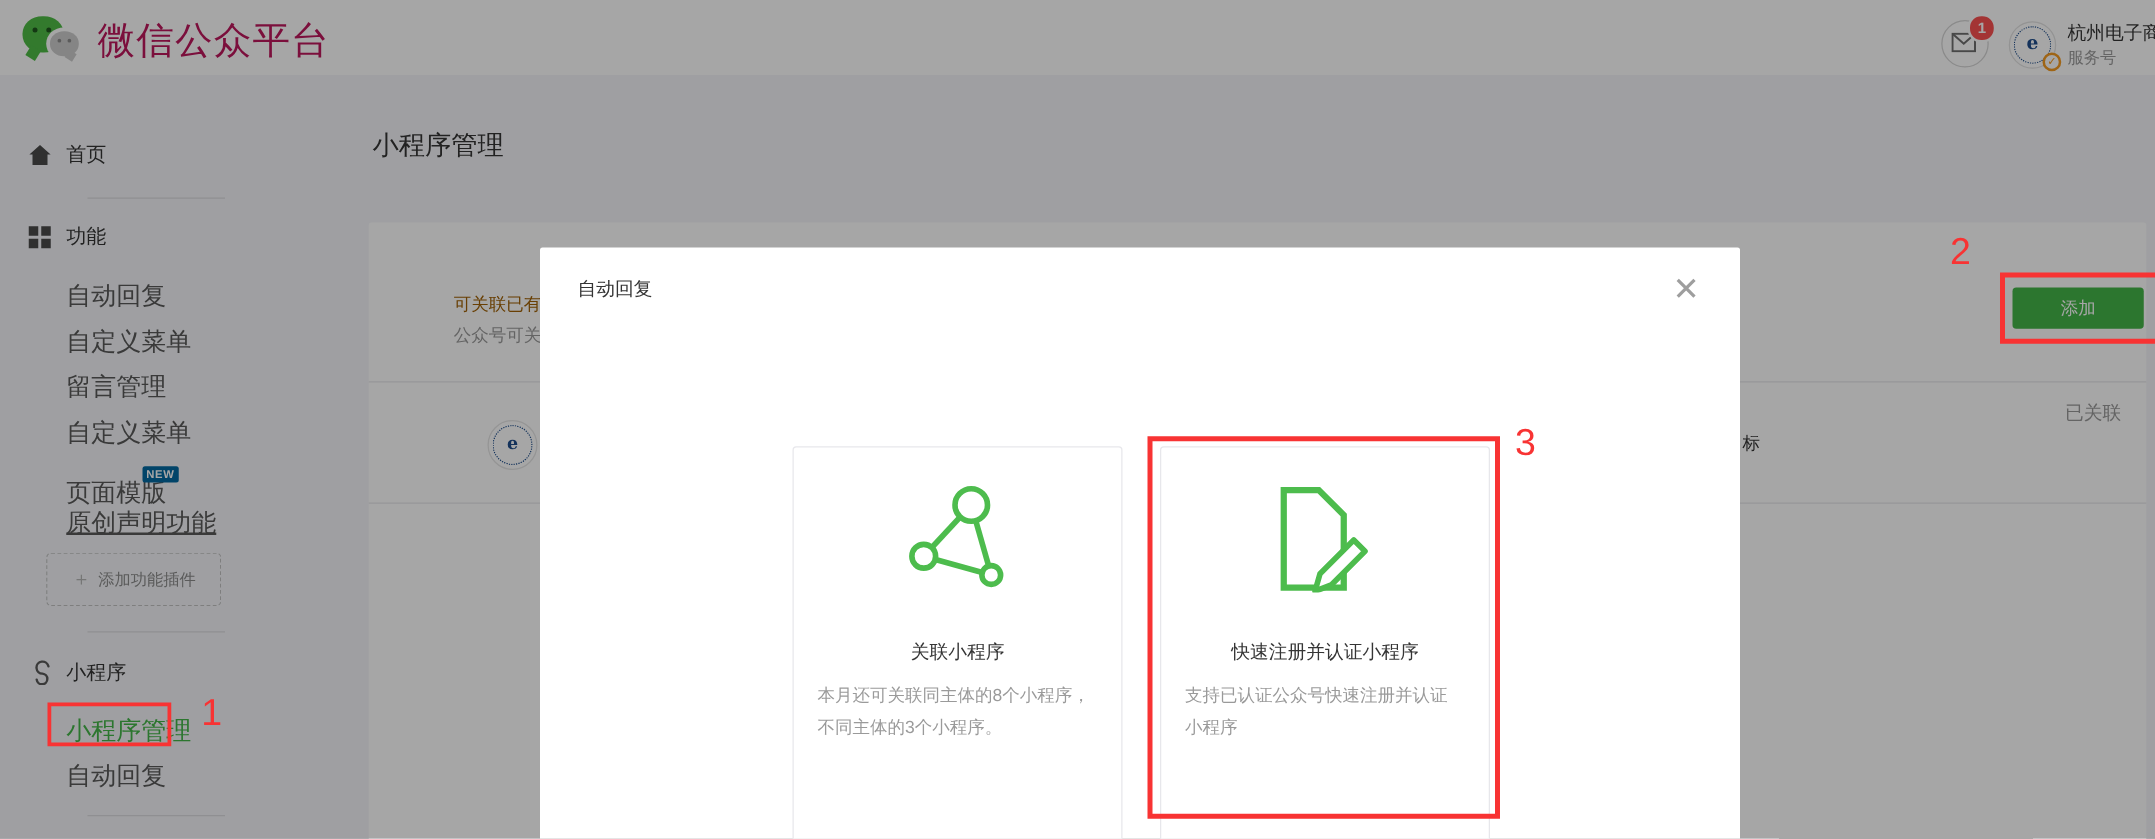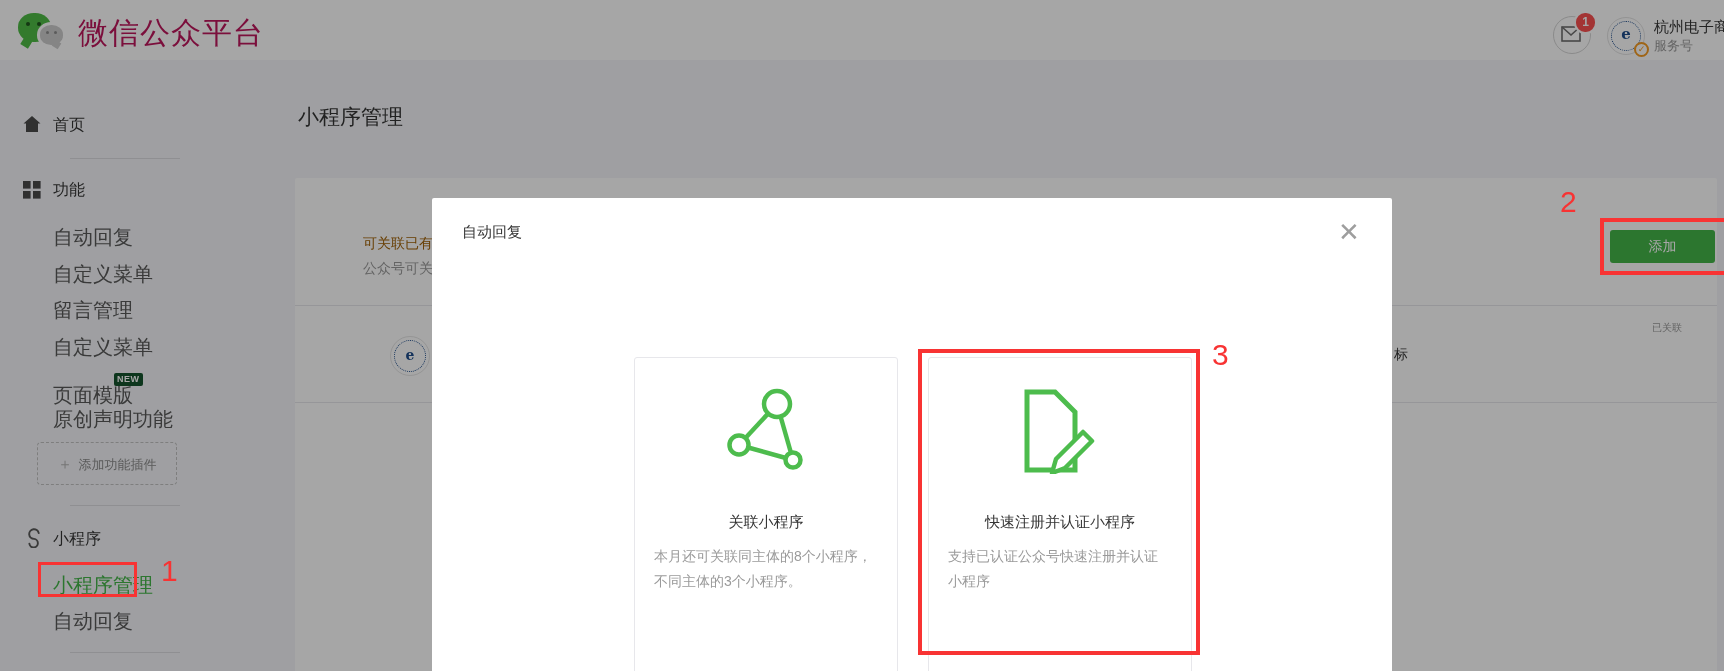--- a/index.html
+++ b/index.html
@@ -30,34 +30,34 @@
   .verify-badge{position:absolute;left:1634px;top:42px;width:15px;height:15px;border-radius:50%;background:#fff;border:2px solid #f59b22;box-sizing:border-box;color:#f59b22;font-size:9px;line-height:11px;text-align:center;font-weight:bold;}
   .acct-name{position:absolute;left:1654px;top:19px;width:70px;overflow:hidden;font-size:15px;color:#353535;}
   .acct-type{position:absolute;left:1654px;top:39px;font-size:13px;color:#9a9a9a;}
 
   
   .side-ico{position:absolute;left:22px;width:20px;height:20px;}
   .side-sec{position:absolute;left:53px;font-size:16px;color:#353535;line-height:1;}
   .side-item{position:absolute;left:53px;font-size:20px;color:#595959;line-height:1;cursor:pointer;}
   .side-item.active{color:#44b549;}
   .side-div{position:absolute;left:70px;width:110px;height:1px;background:#dcdce0;}
-  .new-badge{position:absolute;left:114px;top:373px;background:#14532d;color:#fff;font-size:9px;font-weight:bold;line-height:1;padding:2px 3px;border-radius:2px;letter-spacing:.5px;}
+  .new-badge{position:absolute;left:114px;top:373px;background:#0369a1;color:#fff;font-size:9px;font-weight:bold;line-height:1;padding:2px 3px;border-radius:2px;letter-spacing:.5px;}
   .plugin-btn{position:absolute;left:37px;top:442px;width:140px;height:43px;border:1px dashed #c2c2c2;border-radius:4px;box-sizing:border-box;text-align:center;color:#8c8c8c;font-size:13px;line-height:41px;cursor:pointer;background:transparent;}
   .plugin-plus{color:#b5b5b5;font-size:15px;margin-right:6px;}
 
   
   .page-title{position:absolute;left:298px;top:106px;font-size:21px;color:#353535;line-height:1;}
   .panel{position:absolute;left:295px;top:178px;width:1422px;height:500px;background:#ffffff;border-radius:2px;}
   .panel-line1{position:absolute;left:363px;top:236px;font-size:14px;color:#a16207;line-height:1;}
   .panel-line2{position:absolute;left:363px;top:261px;font-size:14px;color:#9a9a9a;line-height:1;}
   .add-btn{position:absolute;left:1610px;top:230px;width:105px;height:33px;background:#44b549;color:#fff;font-size:14px;text-align:center;line-height:33px;border-radius:3px;cursor:pointer;}
   .panel-div{position:absolute;left:295px;width:1422px;height:1px;background:#e7e7eb;}
   .row-avatar{position:absolute;left:390px;top:336px;width:40px;height:40px;border-radius:50%;background:#fff;border:1px solid #e5e5e5;box-sizing:border-box;}
   .row-name-frag{position:absolute;left:1394px;top:347px;font-size:14px;color:#353535;line-height:1;}
-  .row-status{position:absolute;left:1652px;top:323px;font-size:10px;color:#9a9a9a;line-height:1;}
+  .row-status{position:absolute;left:1652px;top:323px;font-size:15px;color:#9a9a9a;line-height:1;}
 
   
   .overlay{position:absolute;left:0;top:0;width:1724px;height:671px;background:rgba(0,0,0,.35);z-index:10;}
   .modal{position:absolute;left:432px;top:198px;width:960px;height:500px;background:#fff;border-radius:2px;z-index:20;}
   .modal-title{position:absolute;left:30px;top:26px;font-size:15px;color:#353535;line-height:1;}
   .modal-close{position:absolute;left:900px;top:17px;width:34px;height:34px;color:#9e9e9e;font-size:26px;line-height:34px;text-align:center;cursor:pointer;font-family:"DejaVu Sans",sans-serif;}
   .mcard{position:absolute;top:159px;width:264px;height:389px;border:1px solid #e7e7eb;border-radius:3px;box-sizing:border-box;background:#fff;cursor:pointer;}
   .mcard.c1{left:202px;} .mcard.c2{left:496px;}
   .mcard-icon{position:absolute;left:50%;top:30px;transform:translateX(-50%);}
   .mcard-title{position:absolute;left:0;top:156px;width:100%;text-align:center;font-size:15px;color:#353535;line-height:1;}
@@ -126,21 +126,21 @@
       <rect x="11" y="11" width="7.6" height="7.6" fill="#4a4a4a"></rect>
     </svg>
     <div class="side-sec nowrap" style="top:182px;">功能</div>
 
     <div class="side-item nowrap" style="top:227px;">自动回复</div>
     <div class="side-item nowrap" style="top:264px;">自定义菜单</div>
     <div class="side-item nowrap" style="top:300px;">留言管理</div>
     <div class="side-item nowrap" style="top:337px;">自定义菜单</div>
     <div class="side-item nowrap" style="top:374px;margin-top:11px;">页面模版</div>
     <div class="new-badge">NEW</div>
-    <div class="side-item nowrap" style="top:409px;">原创声明功能</div>
+    <div class="side-item nowrap" style="top:409px;text-decoration:underline;">原创声明功能</div>
 
     <div class="plugin-btn">
       <span class="plugin-plus">＋</span><span>添加功能插件</span>
     </div>
 
     <div class="side-div" style="top:505px;"></div>
 
     <svg class="side-ico" style="top:528px;left:24px;" viewBox="0 0 22 22">
       <path d="M16.2 5.6 A5.3 5.3 0 1 0 11 12.0 A4.7 4.7 0 1 1 5.9 17.3" fill="none" stroke="#595959" stroke-width="2.1" stroke-linecap="round"></path>
     </svg>

